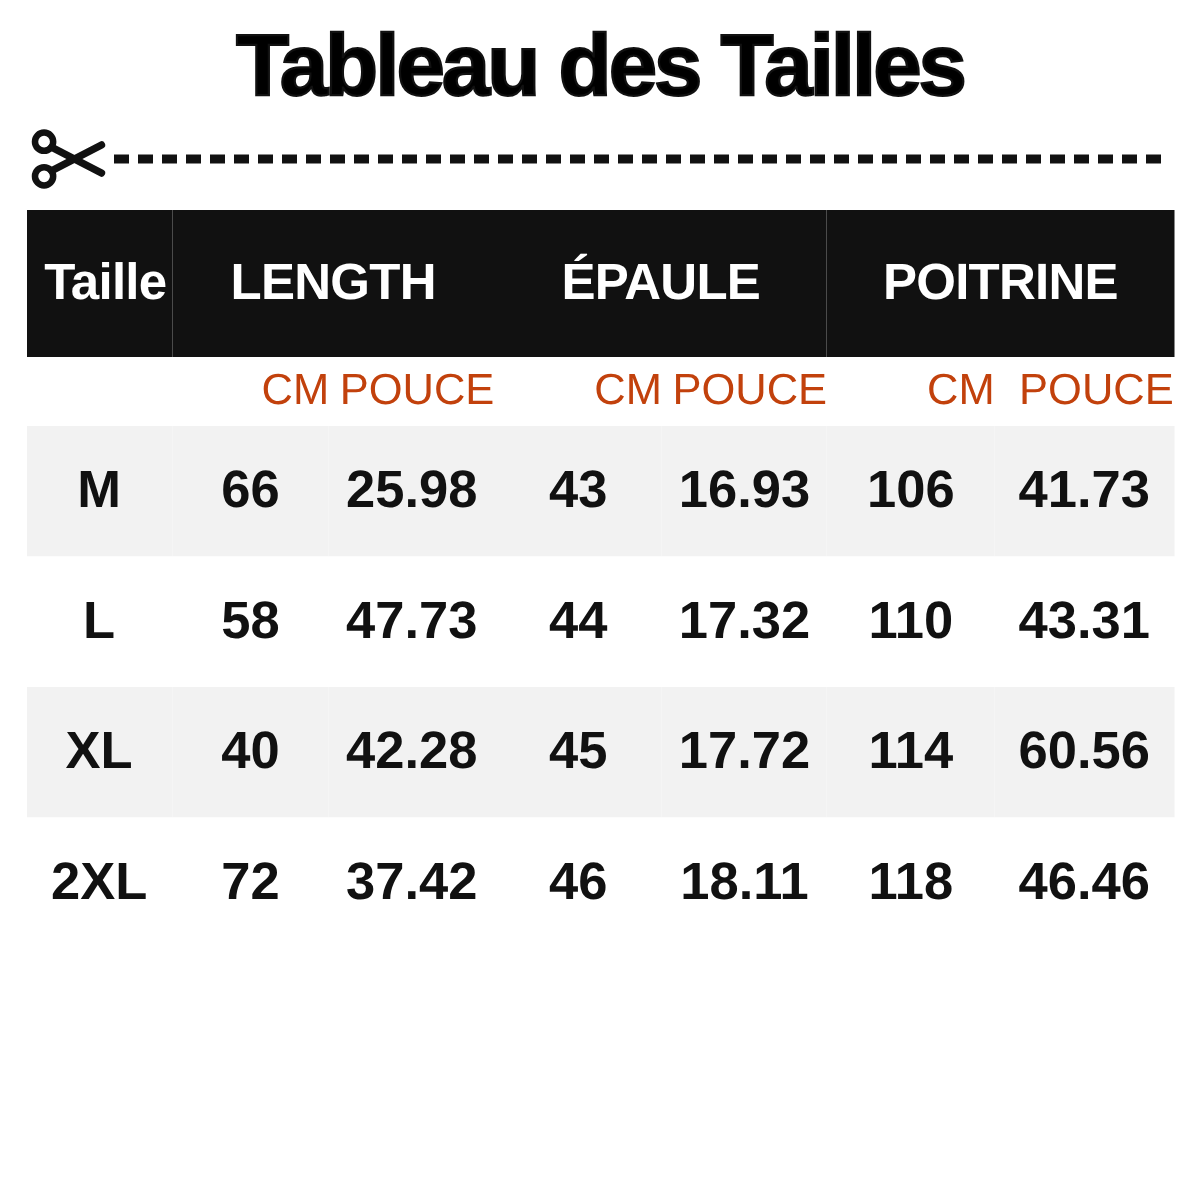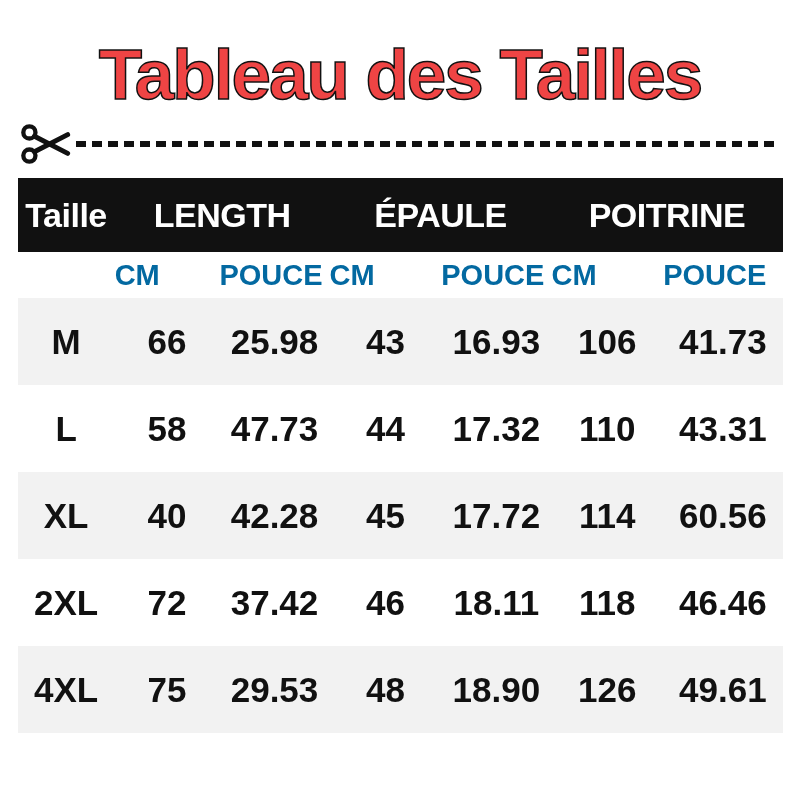--- a/index.html
+++ b/index.html
@@ -12,26 +12,26 @@
     font-family: "Liberation Sans", sans-serif;
     color: #111111;
   }
   .page {
     width: 800px;
     height: 800px;
     box-sizing: border-box;
   }
   .title {
     text-align: center;
-    font-size: 71px;
+    font-size: 58px;
     font-weight: 700;
     letter-spacing: -2px;
-    margin-top: 36px;
+    margin-top: 12px;
     line-height: 1.1;
-    color: #ef4444;
+    color: #000000;
     -webkit-text-stroke: 1.5px #111111;
   }
   .cutline {
     display: flex;
     align-items: center;
     margin: 8px 24px 12px 20px;
     height: 44px;
   }
   .scissors {
     flex: 0 0 auto;
@@ -58,28 +58,28 @@
   col.c-cm3    { width: 14.6%; }
   col.c-pouce3 { width: 15.6%; }
   thead tr.band th {
     background: #111111;
     color: #ffffff;
     height: 74px;
     font-size: 34px;
     font-weight: 700;
     letter-spacing: -0.5px;
     text-align: center;
-    padding: 0;
+    padding: 12px;
   }
   thead tr.units td {
     height: 46px;
     font-size: 29px;
-    font-weight: 700;
-    text-align: left;
-    color: #0369a1;
+    font-weight: 400;
+    text-align: right;
+    color: #c2410c;
     padding: 0;
     background: #ffffff;
   }
   tbody td {
     height: 87px;
     font-size: 35px;
     font-weight: 700;
     text-align: center;
     padding: 0;
     color: #111111;
@@ -165,25 +165,16 @@
       </tr>
       <tr>
         <td>2XL</td>
         <td>72</td>
         <td>37.42</td>
         <td>46</td>
         <td>18.11</td>
         <td>118</td>
         <td>46.46</td>
       </tr>
-      <tr>
-        <td>4XL</td>
-        <td>75</td>
-        <td>29.53</td>
-        <td>48</td>
-        <td>18.90</td>
-        <td>126</td>
-        <td>49.61</td>
-      </tr>
     </tbody>
   </table>
 
 </div>
 
 </body></html>

